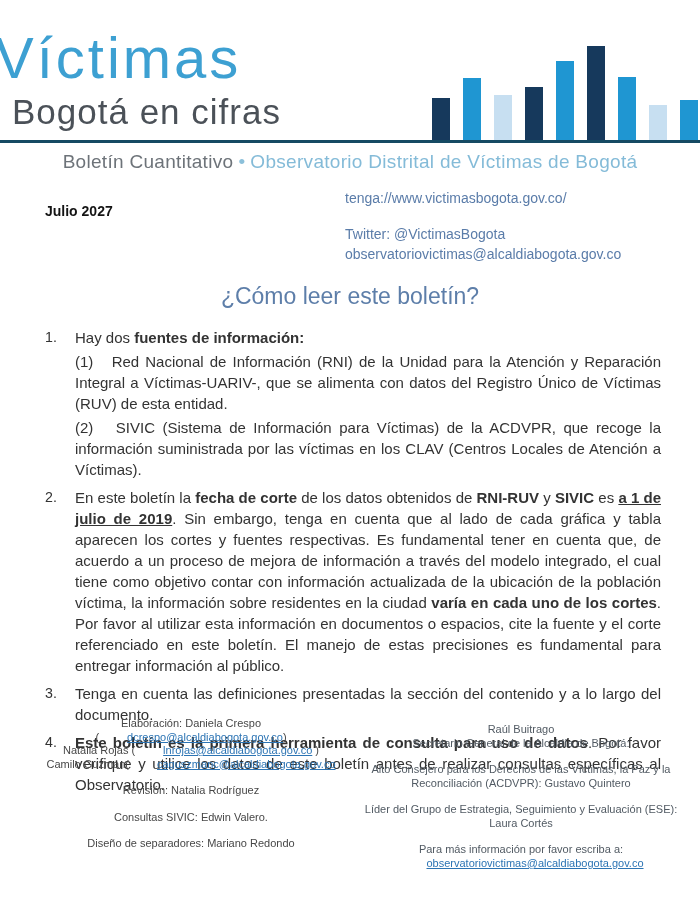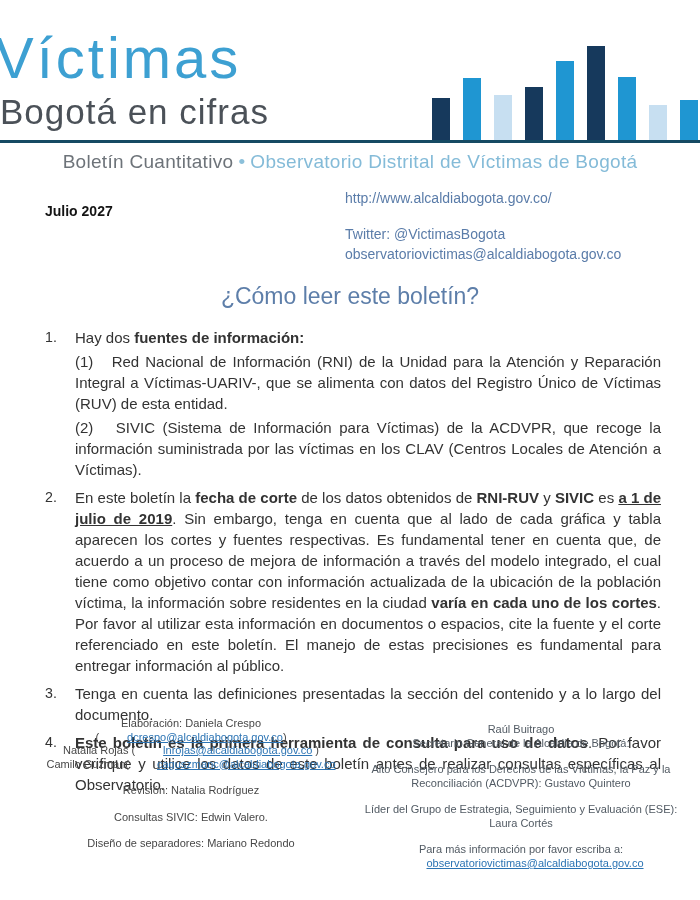--- a/index.html
+++ b/index.html
@@ -3,21 +3,21 @@
 <meta charset="utf-8">
 <style>
   html,body{margin:0;padding:0;background:#fff;}
   body{width:700px;height:900px;position:relative;overflow:hidden;
        font-family:"Liberation Sans",sans-serif;color:#363636;}
 
   
   .brand-title{position:absolute;left:-5px;top:24px;font-size:58px;font-weight:300;
                letter-spacing:3px;color:#3da0d2;}
   .brand-sub{position:absolute;left:0px;top:92px;font-size:35px;font-weight:300;
-             letter-spacing:1px;color:#4b5158;}
+             letter-spacing:1px;color:#4b5158;padding-left:12px;}
   .logo-bars{position:absolute;left:432px;right:-4px;top:36px;height:104px;
              display:flex;align-items:flex-end;gap:13px;}
   .bar{width:18px;flex:0 0 18px;}
   .rule{position:absolute;left:0;top:140px;width:700px;height:3px;background:#164a63;}
 
   
   .banner{position:absolute;left:0;top:151px;width:700px;text-align:center;
           font-size:19px;font-weight:300;letter-spacing:.3px;}
   .banner .b-left{color:#6d7379;}
   .banner .b-bullet{color:#8cc0da;padding:0 5px;}
@@ -68,21 +68,21 @@
     <div class="bar" style="height: 40px; background: rgb(31, 150, 210);"></div>
   </div>
 <div class="rule"></div>
 
 <div class="banner">
   <span class="b-left">Boletín Cuantitativo</span><span class="b-bullet">•</span><span class="b-right">Observatorio Distrital de Víctimas de Bogotá</span>
 </div>
 
 <div class="date">Julio 2027</div>
 <div class="contact">
-  <div class="website">http://www.alcaldiabogota.gov.co/</div>
+  <div class="website">tenga://www.victimasbogota.gov.co/</div>
   <div>Twitter: @VictimasBogota</div>
   <div>observatoriovictimas@alcaldiabogota.gov.co</div>
 </div>
 
 <h1 class="title">¿Cómo leer este boletín?</h1>
 
 <div class="list">
   <div class="item">
     <div class="num">1.</div>
     <div class="ibody">

